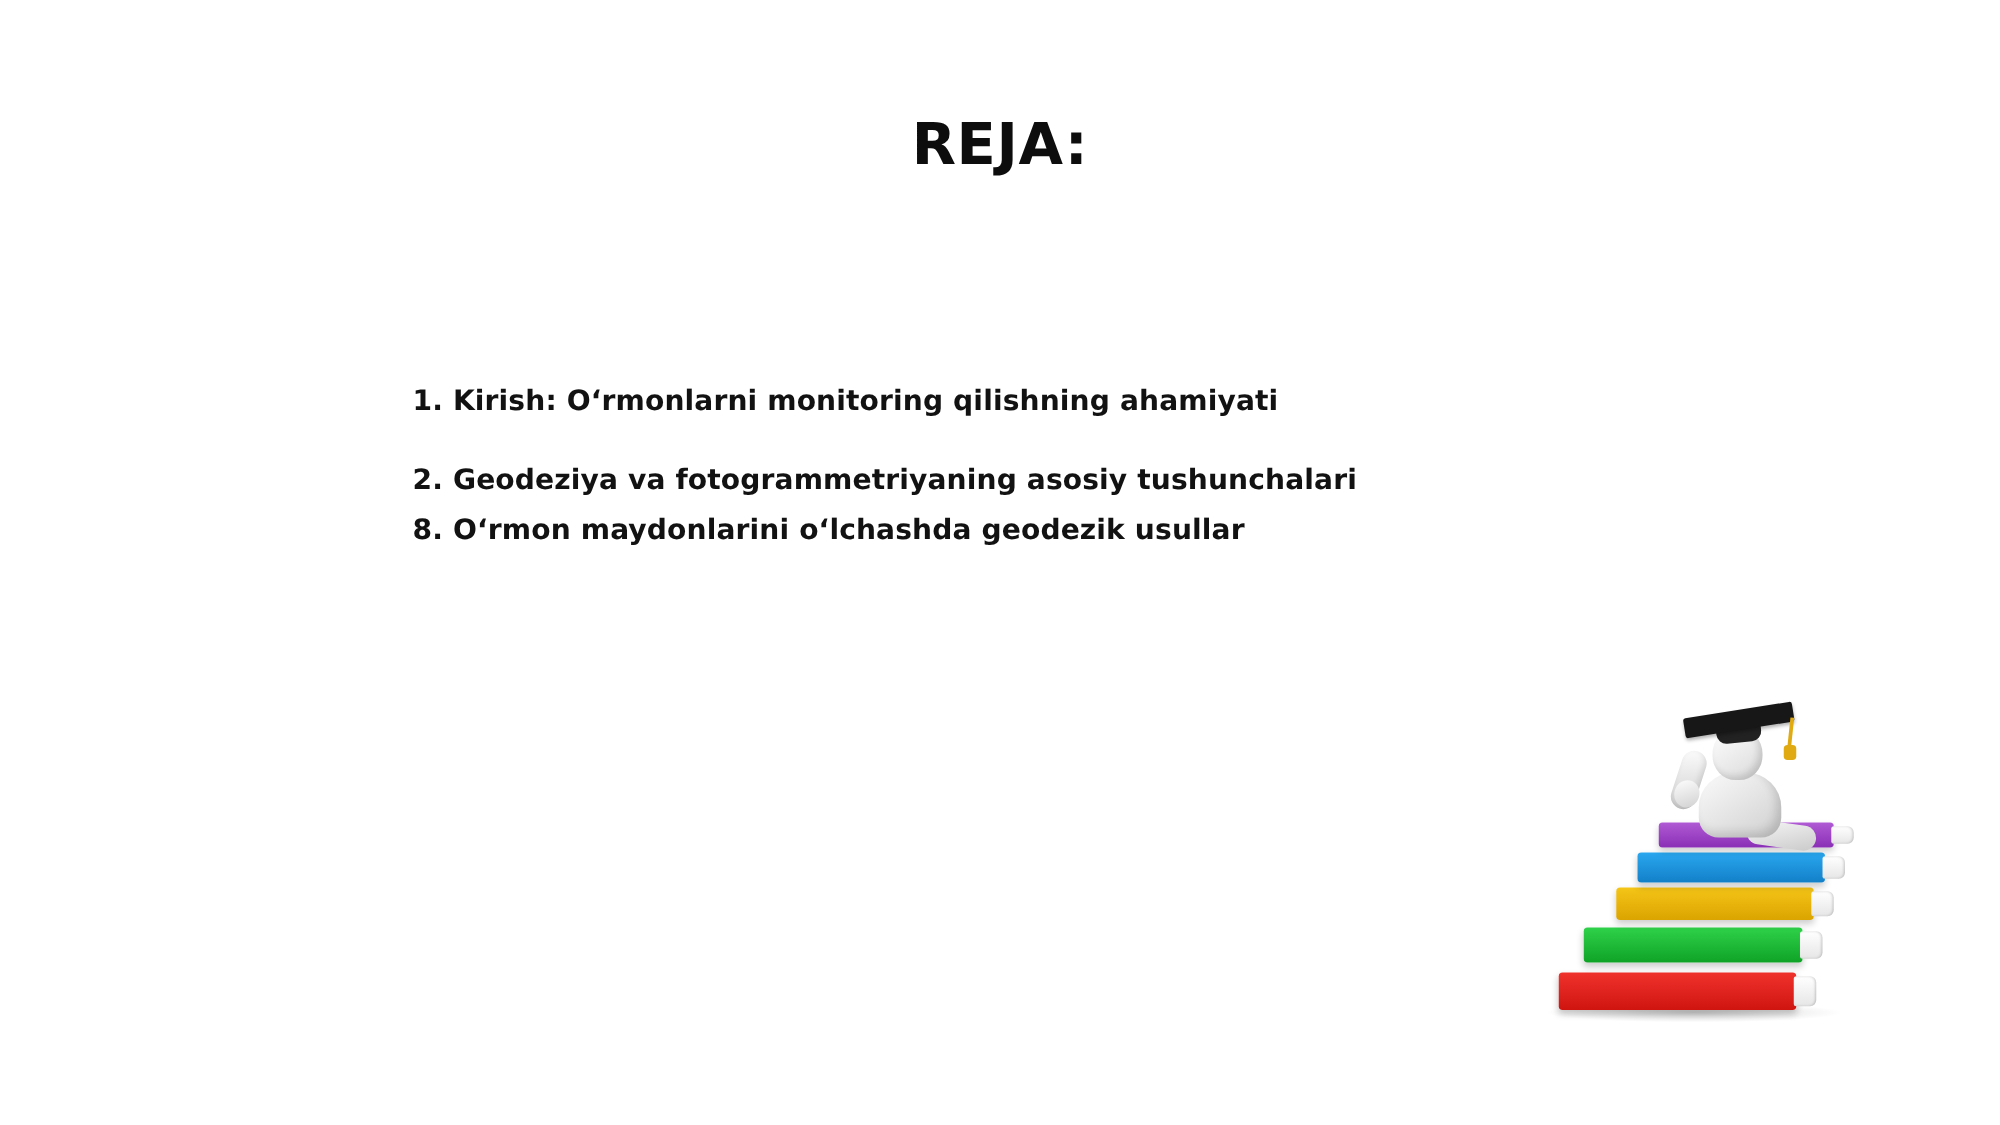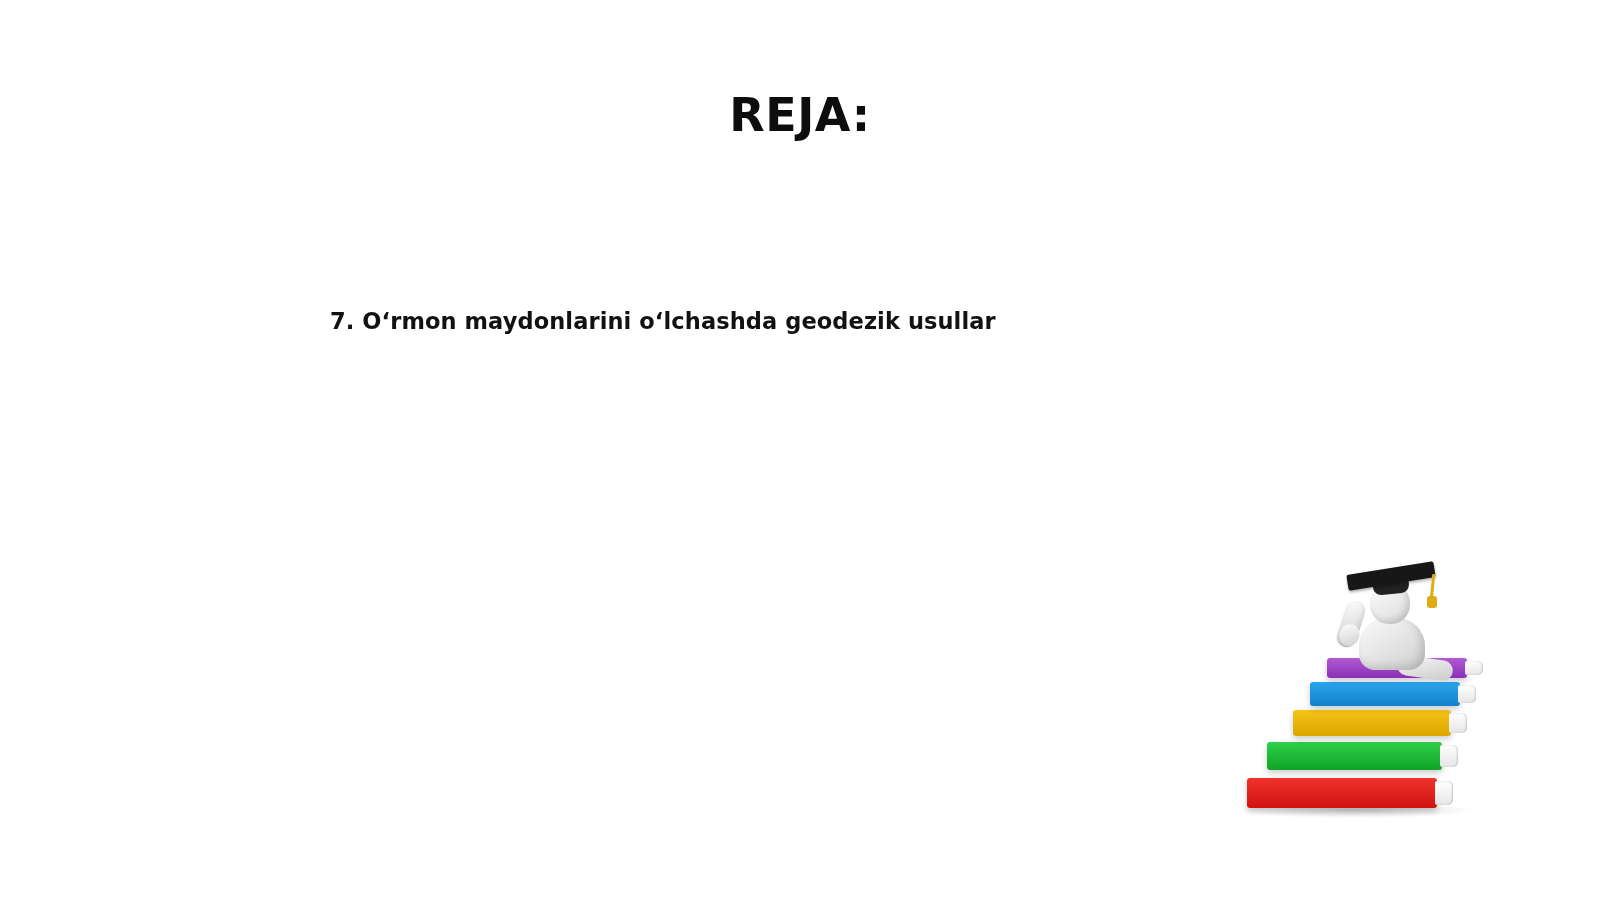--- a/index.html
+++ b/index.html
@@ -183,21 +183,23 @@
   }
 </style>
 </head>
 <body>
 
 <div class="slide">
 
   <div class="slide-title">REJA:</div>
 
   <div class="agenda">
-    <p class="agenda-item">7. O‘rmon maydonlarini o‘lchashda geodezik usullar</p>
+    <p class="agenda-item">1. Kirish: O‘rmonlarni monitoring qilishning ahamiyati</p>
+    <p class="agenda-item tight">2. Geodeziya va fotogrammetriyaning asosiy tushunchalari</p>
+    <p class="agenda-item">8. O‘rmon maydonlarini o‘lchashda geodezik usullar</p>
   </div>
 
   <div class="illustration">
     <div class="shadow-blob"></div>
 
     <div class="book book-red">
       <div class="pages"></div>
     </div>
     <div class="book book-green">
       <div class="pages"></div>

